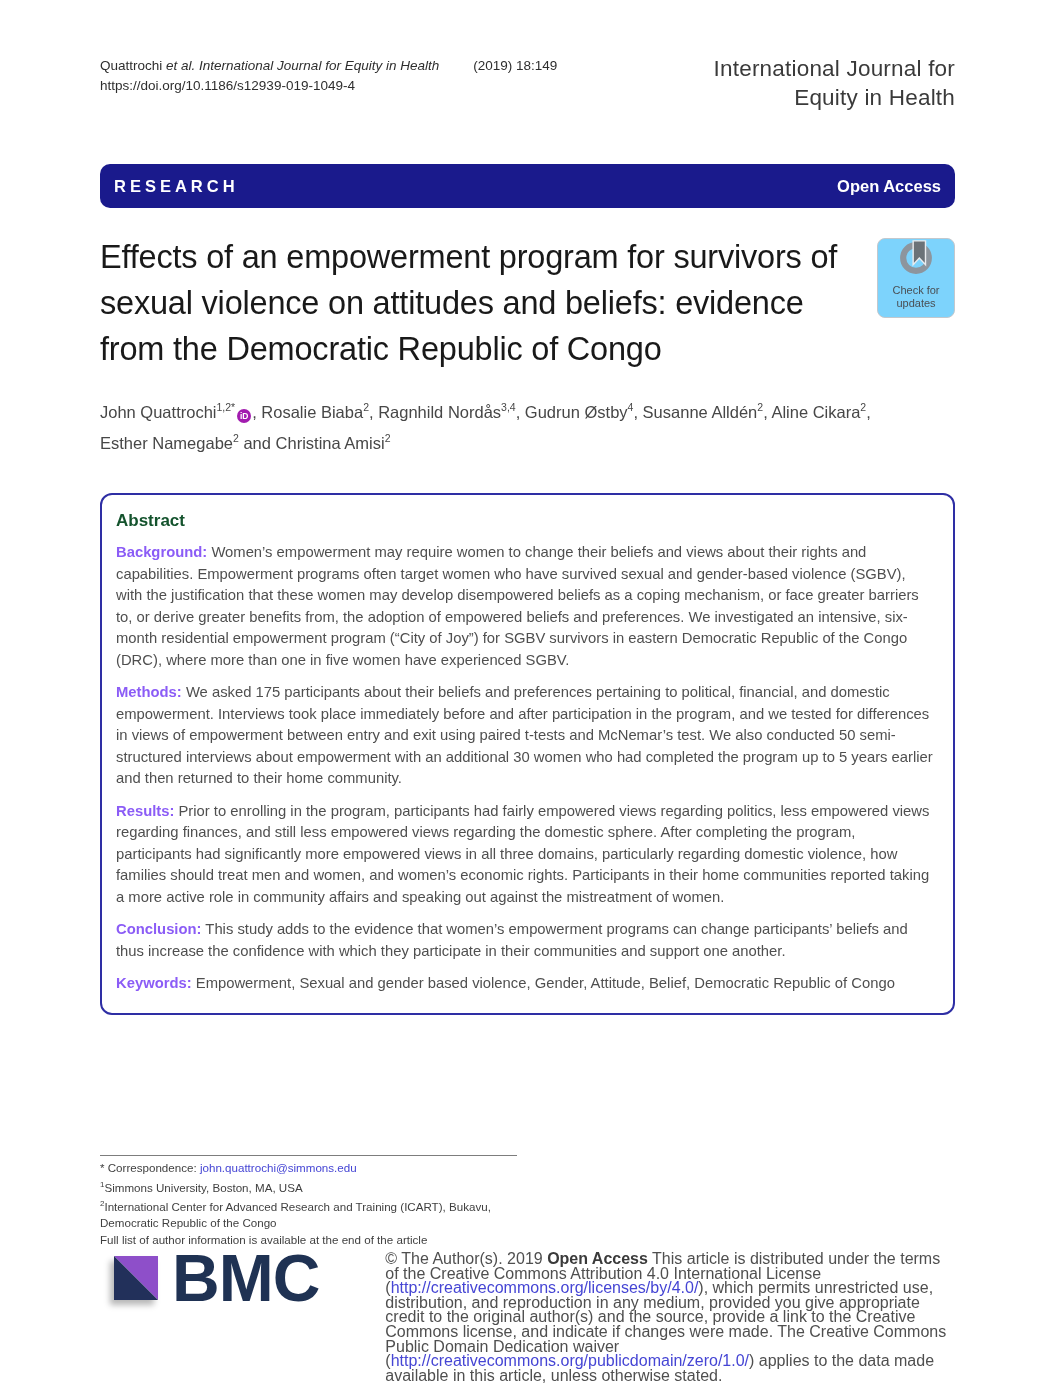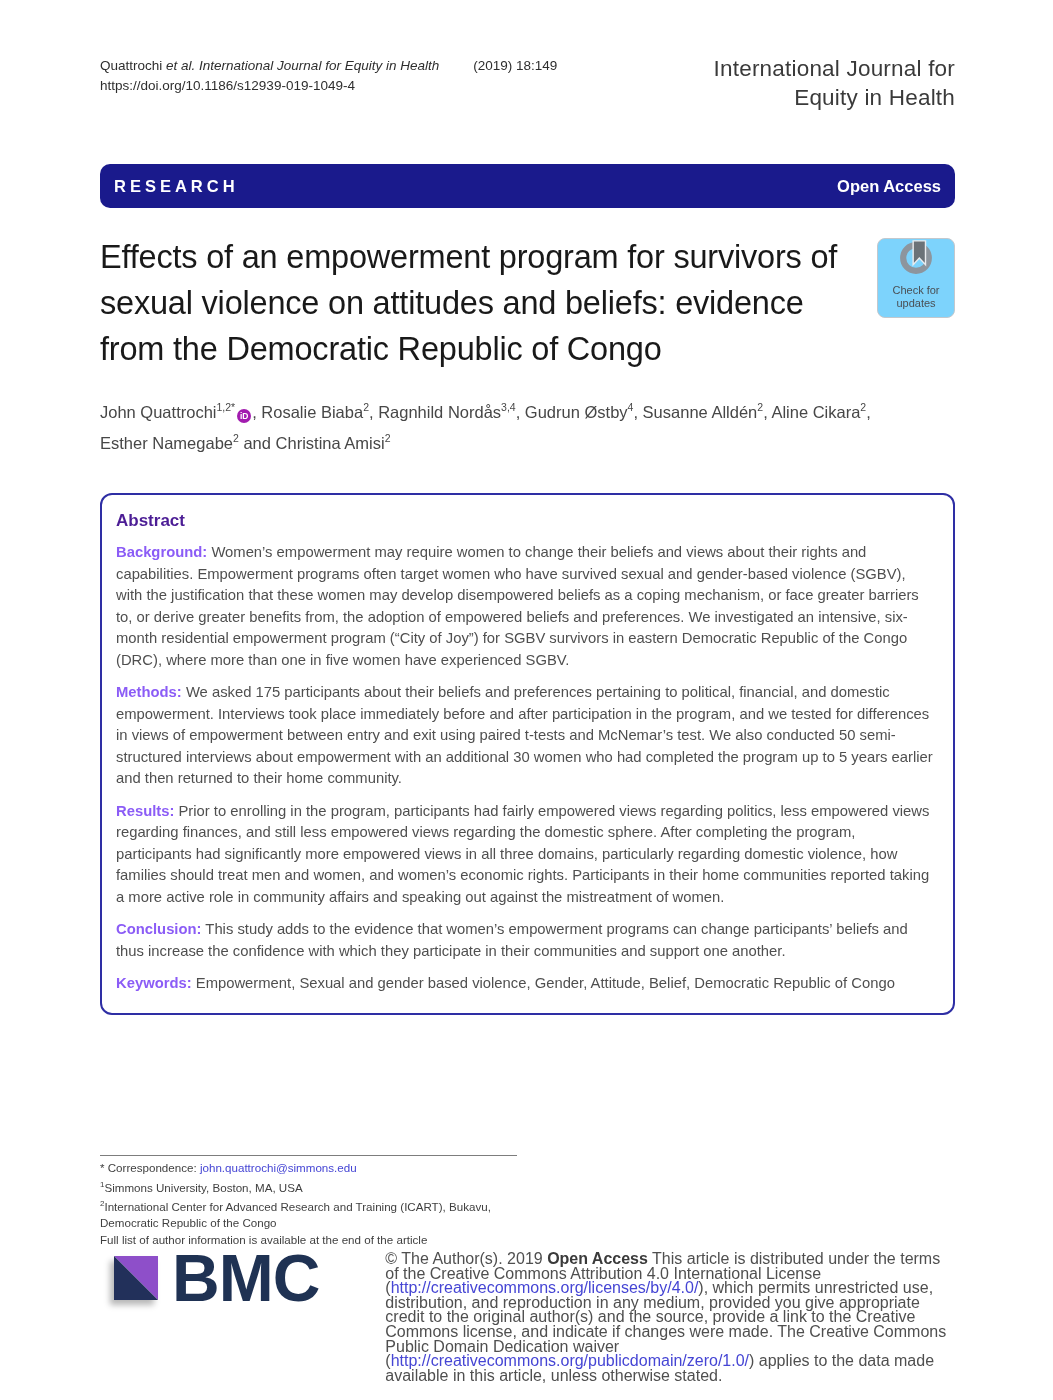--- a/index.html
+++ b/index.html
@@ -61,21 +61,21 @@
     background: #a21caf; color: #ffffff; font-size: 8.5px; font-weight: bold;
     text-align: center; line-height: 14px; vertical-align: -1px; margin: 14px 1px 0 2px;
     cursor: pointer;
   }
 
   
   .abstract-box {
     margin-top: 38px; border: 2px solid #2e2ea4; border-radius: 12px;
     padding: 16px 20px 18px 14px;
   }
-  .abstract-title { font-size: 17px; font-weight: bold; color: #4c1d95; }
+  .abstract-title { font-size: 17px; font-weight: bold; color: #14532d; }
   .abs-para { margin-top: 11px; font-size: 14.8px; line-height: 21.5px; color: #4f4f4f; }
   .abs-para b { color: #8b5cf6; }
 
   
   .footnotes {
     position: absolute; left: 100px; top: 1155px; width: 417px;
     font-size: 11.6px; line-height: 16.5px; color: #3f3f3f;
     border-top: 1px solid #7d7d7d; padding-top: 4px;
   }
   .footnotes sup { font-size: 8px; }

